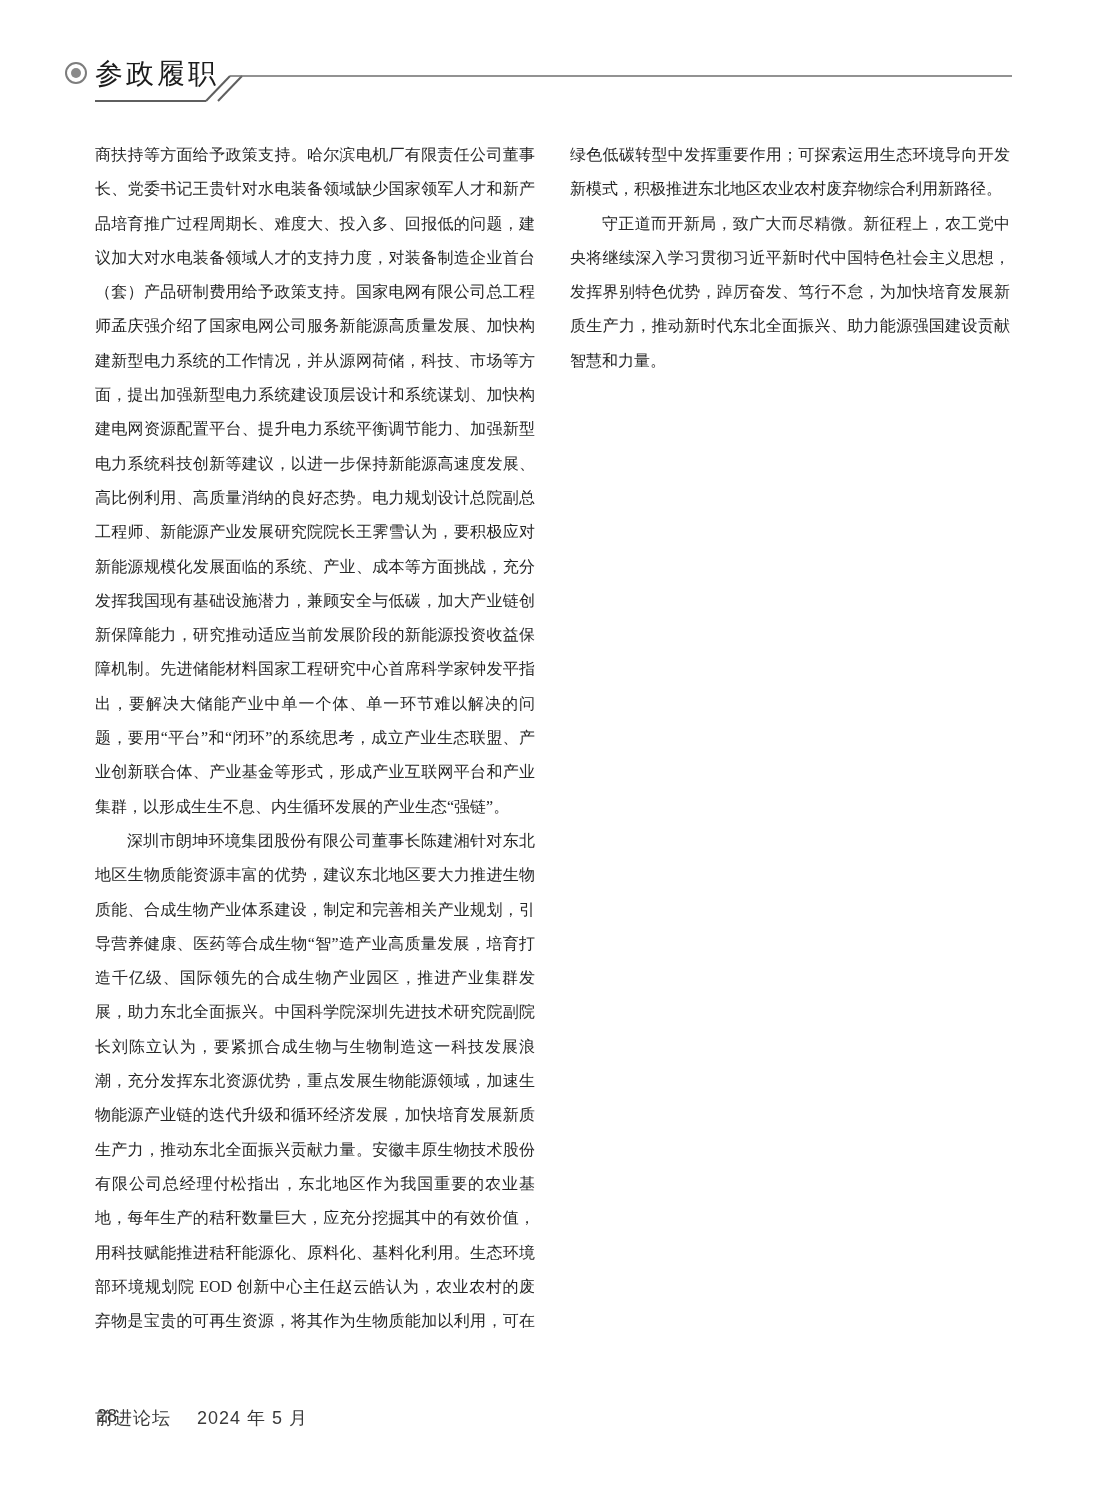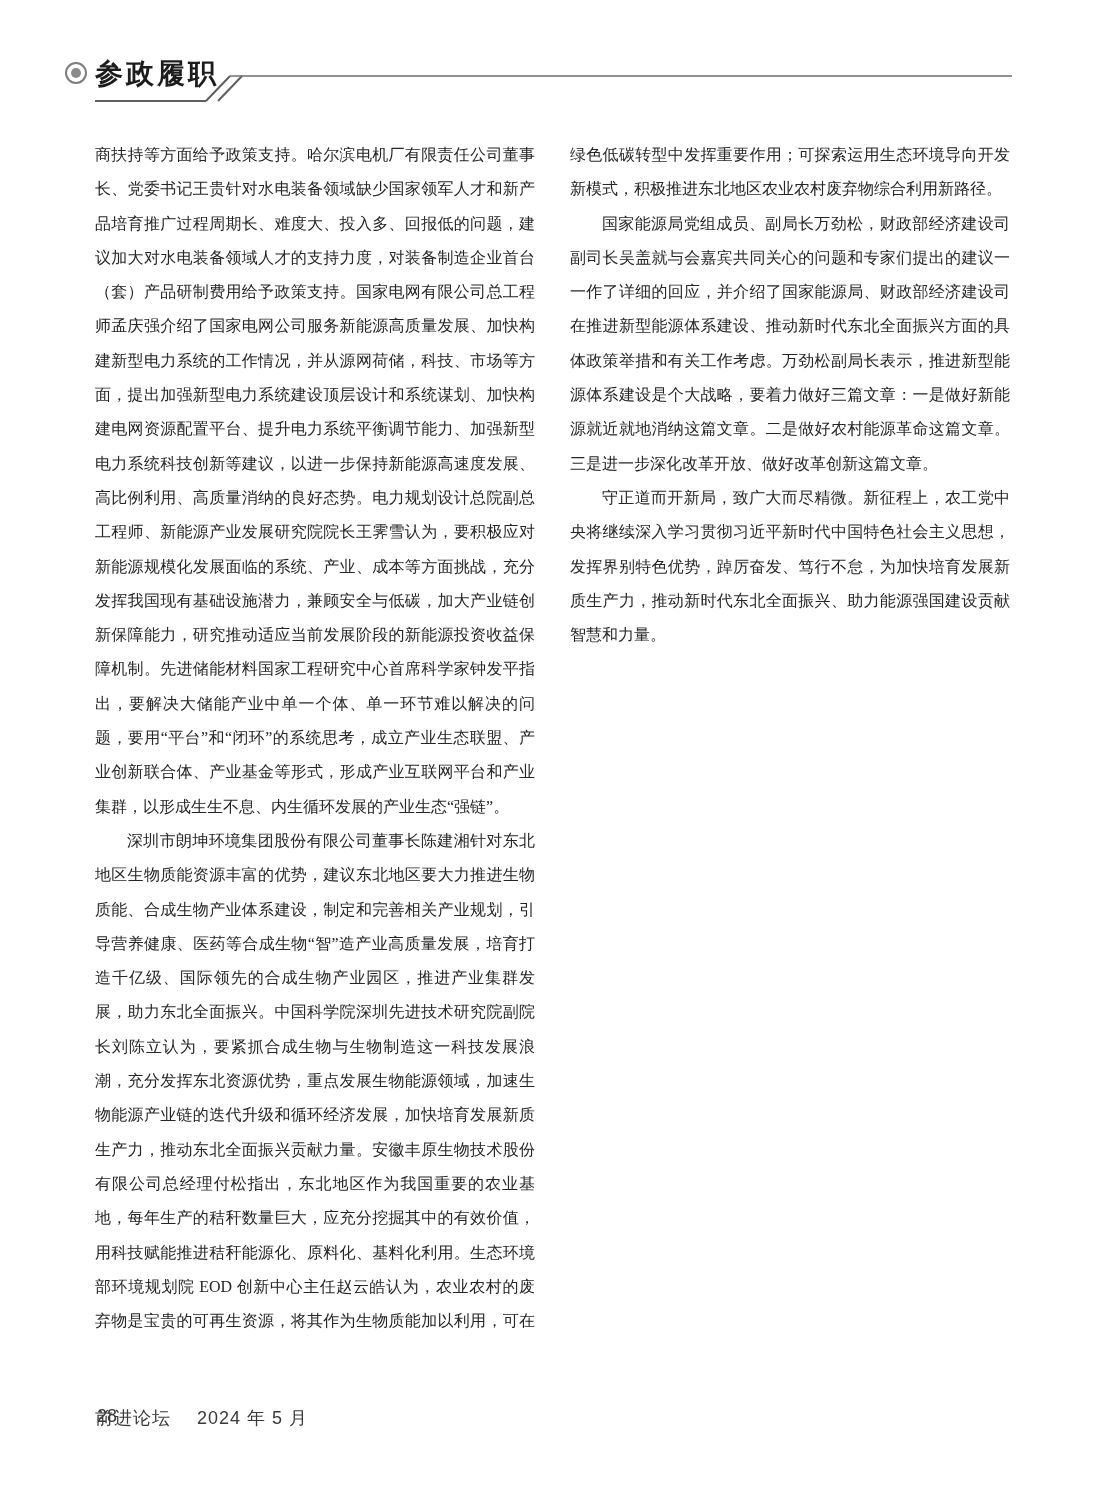--- a/index.html
+++ b/index.html
@@ -11,21 +11,21 @@
     overflow:hidden;
     font-family:"Liberation Serif","DejaVu Serif",serif;
     color:#262626;
   }
   
   .hdr-icon{
     position:absolute;left:64px;top:61px;width:24px;height:24px;display:block;
   }
   .section-title{
     position:absolute;left:95px;top:56px;margin:0;
-    font-size:28px;font-weight:bold;color:#1c1c1c;
+    font-size:28px;font-weight:normal;color:#1c1c1c;
     letter-spacing:3px;line-height:1.3;
     font-family:"Liberation Serif","DejaVu Serif",serif;
   }
   .hdr-rule{
     position:absolute;left:0;top:0;width:1102px;height:130px;display:block;
     pointer-events:none;
   }
   
   .article{
     position:absolute;left:95px;top:138px;
@@ -67,21 +67,20 @@
   <svg class="hdr-rule" viewBox="0 0 1102 130" aria-hidden="true">
     <line x1="95" y1="101" x2="206" y2="101" stroke="#5f5f5f" stroke-width="2"></line>
     <line x1="206" y1="101" x2="230" y2="76" stroke="#5f5f5f" stroke-width="2"></line>
     <line x1="218" y1="101" x2="242" y2="76" stroke="#5f5f5f" stroke-width="2"></line>
     <line x1="230" y1="76" x2="1012" y2="76" stroke="#6e6e6e" stroke-width="1.5"></line>
   </svg>
 
   <main class="article">
     <p>商扶持等方面给予政策支持。哈尔滨电机厂有限责任公司董事长、党委书记王贵针对水电装备领域缺少国家领军人才和新产品培育推广过程周期长、难度大、投入多、回报低的问题，建议加大对水电装备领域人才的支持力度，对装备制造企业首台（套）产品研制费用给予政策支持。国家电网有限公司总工程师孟庆强介绍了国家电网公司服务新能源高质量发展、加快构建新型电力系统的工作情况，并从源网荷储，科技、市场等方面，提出加强新型电力系统建设顶层设计和系统谋划、加快构建电网资源配置平台、提升电力系统平衡调节能力、加强新型电力系统科技创新等建议，以进一步保持新能源高速度发展、高比例利用、高质量消纳的良好态势。电力规划设计总院副总工程师、新能源产业发展研究院院长王霁雪认为，要积极应对新能源规模化发展面临的系统、产业、成本等方面挑战，充分发挥我国现有基础设施潜力，兼顾安全与低碳，加大产业链创新保障能力，研究推动适应当前发展阶段的新能源投资收益保障机制。先进储能材料国家工程研究中心首席科学家钟发平指出，要解决大储能产业中单一个体、单一环节难以解决的问题，要用“平台”和“闭环”的系统思考，成立产业生态联盟、产业创新联合体、产业基金等形式，形成产业互联网平台和产业集群，以形成生生不息、内生循环发展的产业生态“强链”。</p>
     <p class="indent">深圳市朗坤环境集团股份有限公司董事长陈建湘针对东北地区生物质能资源丰富的优势，建议东北地区要大力推进生物质能、合成生物产业体系建设，制定和完善相关产业规划，引导营养健康、医药等合成生物“智”造产业高质量发展，培育打造千亿级、国际领先的合成生物产业园区，推进产业集群发展，助力东北全面振兴。中国科学院深圳先进技术研究院副院长刘陈立认为，要紧抓合成生物与生物制造这一科技发展浪潮，充分发挥东北资源优势，重点发展生物能源领域，加速生物能源产业链的迭代升级和循环经济发展，加快培育发展新质生产力，推动东北全面振兴贡献力量。安徽丰原生物技术股份有限公司总经理付松指出，东北地区作为我国重要的农业基地，每年生产的秸秆数量巨大，应充分挖掘其中的有效价值，用科技赋能推进秸秆能源化、原料化、基料化利用。生态环境部环境规划院 EOD 创新中心主任赵云皓认为，农业农村的废弃物是宝贵的可再生资源，将其作为生物质能加以利用，可在绿色低碳转型中发挥重要作用；可探索运用生态环境导向开发新模式，积极推进东北地区农业农村废弃物综合利用新路径。</p>
-    <p class="indent">国家能源局党组成员、副局长万劲松，财政部经济建设司副司长吴盖就与会嘉宾共同关心的问题和专家们提出的建议一一作了详细的回应，并介绍了国家能源局、财政部经济建设司在推进新型能源体系建设、推动新时代东北全面振兴方面的具体政策举措和有关工作考虑。万劲松副局长表示，推进新型能源体系建设是个大战略，要着力做好三篇文章：一是做好新能源就近就地消纳这篇文章。二是做好农村能源革命这篇文章。三是进一步深化改革开放、做好改革创新这篇文章。</p>
     <p class="indent">守正道而开新局，致广大而尽精微。新征程上，农工党中央将继续深入学习贯彻习近平新时代中国特色社会主义思想，发挥界别特色优势，踔厉奋发、笃行不怠，为加快培育发展新质生产力，推动新时代东北全面振兴、助力能源强国建设贡献智慧和力量。</p>
 
   </main>
 
   <div class="footer">
     <span class="page-number">28</span>
     <div class="footer-center">
       <span class="journal">前进论坛</span><span>2024 年 5 月</span>
     </div>
   </div>

